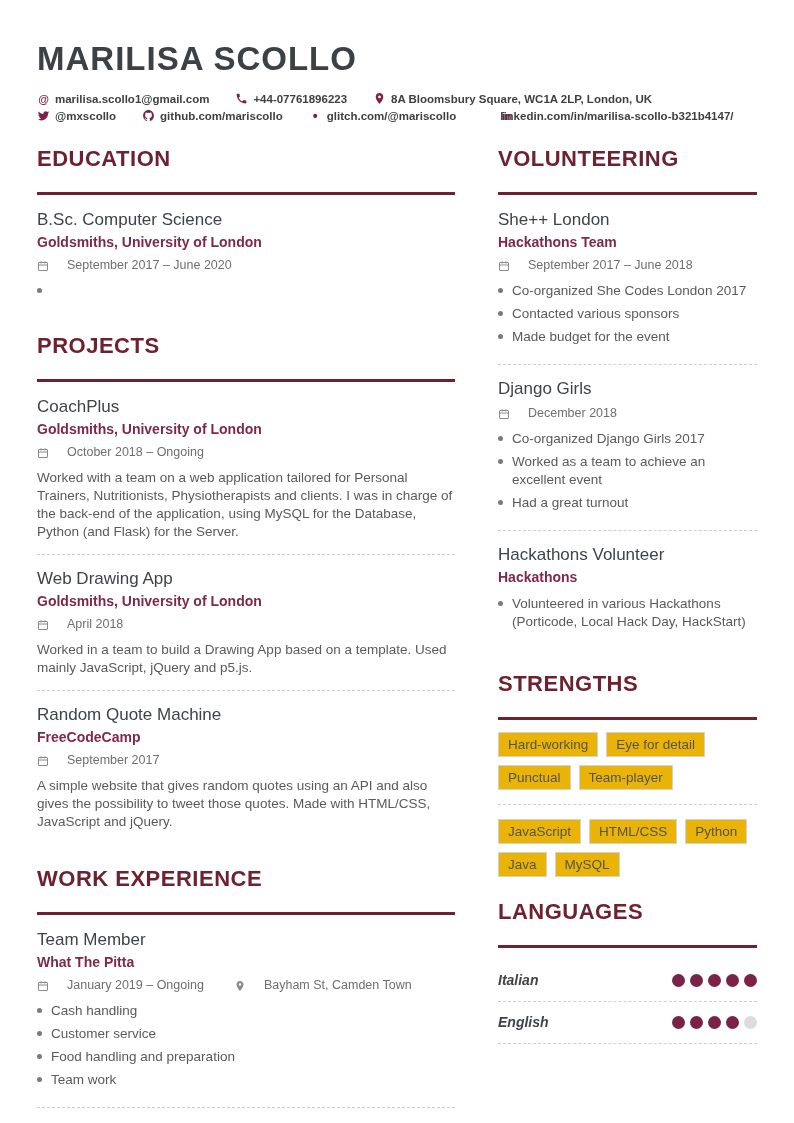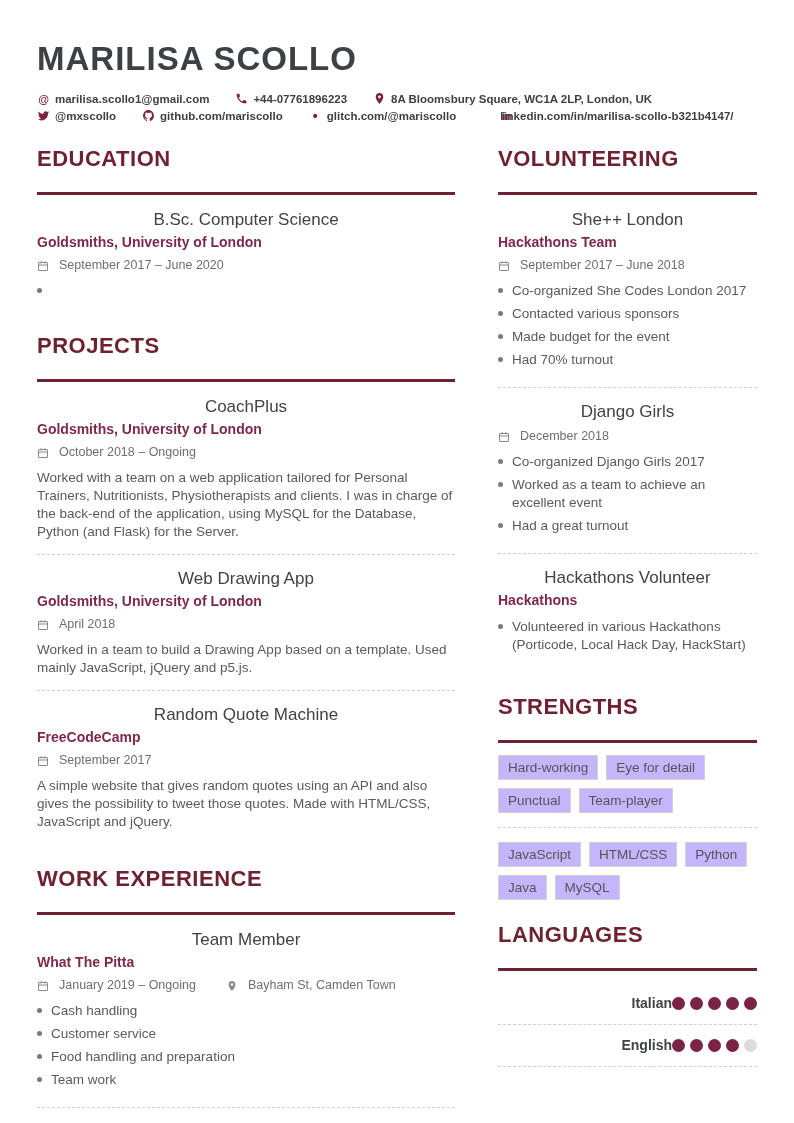--- a/index.html
+++ b/index.html
@@ -33,42 +33,42 @@
 
   
   .section{margin-bottom:22px;}
   .section-title{
     margin:0 0 12px 0;font-size:22px;font-weight:800;letter-spacing:.5px;
     color:#6e2130;text-transform:uppercase;
     padding-bottom:20px;border-bottom:3px solid #6e2130;
   }
   .entry{padding:2px 0 13px 0;}
   .entry + .entry{border-top:1px dashed #cfcfcf;padding-top:13px;}
-  .entry-title{font-size:17px;color:#3f4347;line-height:22px;text-align:center;}
+  .entry-title{font-size:17px;color:#3f4347;line-height:22px;}
   .entry-subtitle{font-size:14px;font-weight:700;color:#7e294a;line-height:19px;margin-top:2px;}
   .meta{display:flex;align-items:center;gap:30px;margin-top:5px;font-size:12.5px;color:#6f6f6f;line-height:17px;flex-wrap:wrap;}
-  .meta-part{display:flex;align-items:center;gap:10px;}
+  .meta-part{display:flex;align-items:center;gap:18px;}
   .meta .ic{display:inline-flex;width:12px;height:12px;color:#8a8a8a;flex:0 0 auto;}
   .entry-desc{margin-top:8px;font-size:13.5px;line-height:18px;color:#5a5a5a;}
   .bullets{margin-top:8px;}
   .bullet-row{display:flex;gap:9px;margin-bottom:5px;font-size:13.5px;line-height:18px;color:#5a5a5a;}
   .bullet-dot{width:5px;height:5px;border-radius:50%;background:#7a7a7a;margin-top:6px;flex:0 0 auto;}
 
   
   .tag-group{display:flex;flex-wrap:wrap;gap:8px;}
   .tag-divider{border-top:1px dashed #cfcfcf;margin:14px 0;}
   .tag{
     border:1px solid #d2d2d2;border-radius:0;padding:3px 9px;
-    font-size:13.5px;color:#555;line-height:17px;background:#c4b5fd;
+    font-size:13.5px;color:#555;line-height:17px;background:#eab308;
   }
 
   
   .lang-row{
-    display:flex;align-items:center;justify-content:flex-end;
-    padding:12px 0 13px 0;border-bottom:1px dashed #cfcfcf;
+    display:flex;align-items:center;justify-content:space-between;
+    padding:12px 0 13px 0;border-bottom:1px dashed #cfcfcf;font-style:italic;
   }
   .lang-name{font-size:14px;font-weight:700;color:#3f4347;}
   .lang-dots{display:flex;gap:5px;}
   .dot{width:13px;height:13px;border-radius:50%;}
   svg{display:block;}
 </style>
 </head>
 <body>
 
 <div class="page">
@@ -287,24 +287,20 @@
                 <span>Co-organized She Codes London 2017</span>
               </div>
               <div class="bullet-row">
                 <span class="bullet-dot"></span>
                 <span>Contacted various sponsors</span>
               </div>
               <div class="bullet-row">
                 <span class="bullet-dot"></span>
                 <span>Made budget for the event</span>
               </div>
-              <div class="bullet-row">
-                <span class="bullet-dot"></span>
-                <span>Had 70% turnout</span>
-              </div>
             </div>
           </div>
           <div class="entry">
             <div class="entry-title">Django Girls</div>
             <div class="meta">
               <span class="meta-part">
                 <span class="ic ">
                   <svg viewBox="0 0 24 24" width="100%" height="100%" fill="none" stroke="currentColor" stroke-width="2">
                     <rect x="3" y="5" width="18" height="16" rx="1"></rect>
                     <line x1="3" y1="10" x2="21" y2="10"></line>

